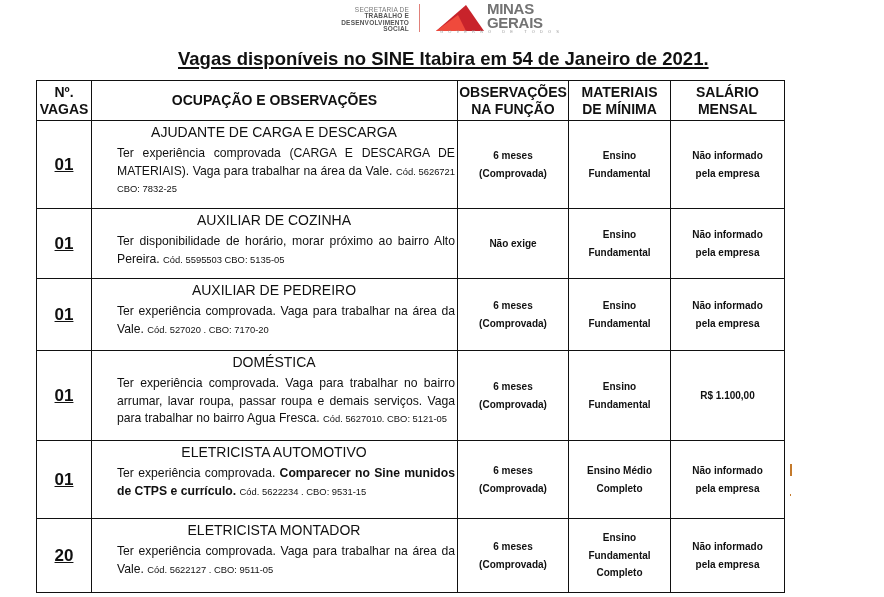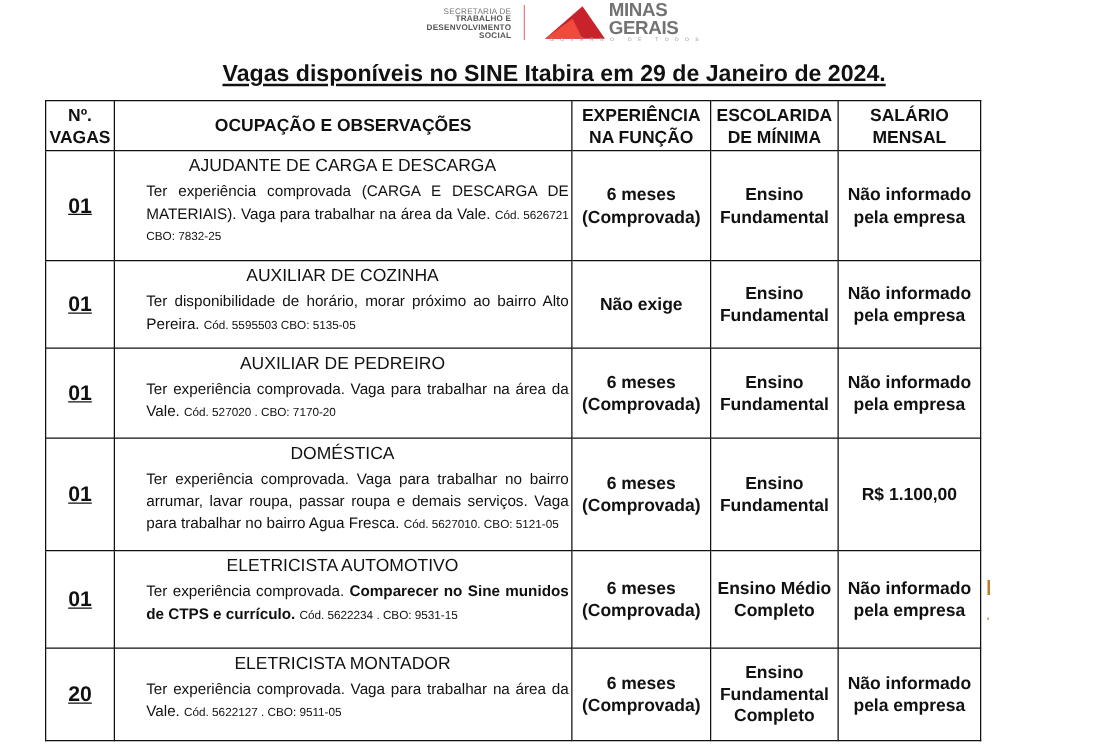--- a/index.html
+++ b/index.html
@@ -15,21 +15,21 @@
   table.jobs { position:absolute; left:36px; top:80px; border-collapse:collapse; table-layout:fixed; }
   table.jobs td, table.jobs th { border:1.5px solid #111; padding:0; vertical-align:middle; }
   th { font-weight:bold; font-size:14px; line-height:17px; text-align:center; }
   .c-num { width:55px; } .c-occ { width:366px; } .c-exp { width:111px; } .c-esc { width:102px; } .c-sal { width:114px; }
   td.num { font-size:17px; font-weight:bold; text-align:center;text-decoration:underline; }
   td.occ { padding:0 2px 0 1px !important; vertical-align:top !important; }
   .occ-title { font-size:14px; font-weight:normal; text-align:center; line-height:18px; margin-top:2px; }
   .occ-desc { font-size:12.2px; line-height:17.5px; text-align:justify; margin-top:4px; margin-bottom:3px;margin-left:24px; }
   .occ-desc .code { font-size:9.4px; }
   .occ-desc b { font-weight:bold; }
-  td.val { font-size:14px; font-weight:bold; text-align:center; line-height:17.5px; }
+  td.val { font-size:10px; font-weight:bold; text-align:center; line-height:17.5px; }
   .stray { position:absolute; left:790px; top:464px; width:2px; height:12px; background:#c47a2c; }
   .stray2 { position:absolute; left:790px; top:494px; width:1px; height:2px; background:#c47a2c; }
 </style>
 </head>
 <body>
 
 <div class="logo-bar">
   <div class="sec-text">
     <div class="l1">SECRETARIA DE</div>
     <div>TRABALHO E</div>
@@ -41,36 +41,36 @@
     <polygon points="0,27 30,1 48,27" fill="#c8232b"></polygon>
     <polygon points="0,27 22,11 30,27" fill="#ef4a3c"></polygon>
   </svg>
   <div class="mg-word">
     <div>MINAS</div>
     <div>GERAIS</div>
   </div>
   <div class="mg-sub">GOVERNO DE TODOS</div>
 </div>
 
-<div class="title">Vagas disponíveis no SINE Itabira em 29 de Janeiro de 2024.</div>
+<div class="title">Vagas disponíveis no SINE Itabira em 54 de Janeiro de 2021.</div>
 
 <table class="jobs">
   <colgroup>
     <col class="c-num">
       <col class="c-occ">
       <col class="c-exp">
       <col class="c-esc">
       <col class="c-sal">
   </colgroup>
   <tbody>
       <tr style="height:40px">
     <th><span>Nº.</span><br><span>VAGAS</span></th>
     <th>OCUPAÇÃO E OBSERVAÇÕES</th>
-    <th><span>EXPERIÊNCIA</span><br><span>NA FUNÇÃO</span></th>
-    <th><span>ESCOLARIDA</span><br><span>DE MÍNIMA</span></th>
+    <th><span>OBSERVAÇÕES</span><br><span>NA FUNÇÃO</span></th>
+    <th><span>MATERIAIS</span><br><span>DE MÍNIMA</span></th>
     <th><span>SALÁRIO</span><br><span>MENSAL</span></th>
   </tr>
   </tbody>
     <tbody id="rows">
       <tr style="height: 88px;">
         <td class="num">01</td>
         <td class="occ">
           <div class="occ-title">AJUDANTE DE CARGA E DESCARGA</div>
           <div class="occ-desc"><span>Ter experiência comprovada (CARGA E DESCARGA DE MATERIAIS). Vaga para trabalhar na área da Vale.</span> <span class="code">Cód. 5626721 CBO: 7832-25</span></div>
         </td>

